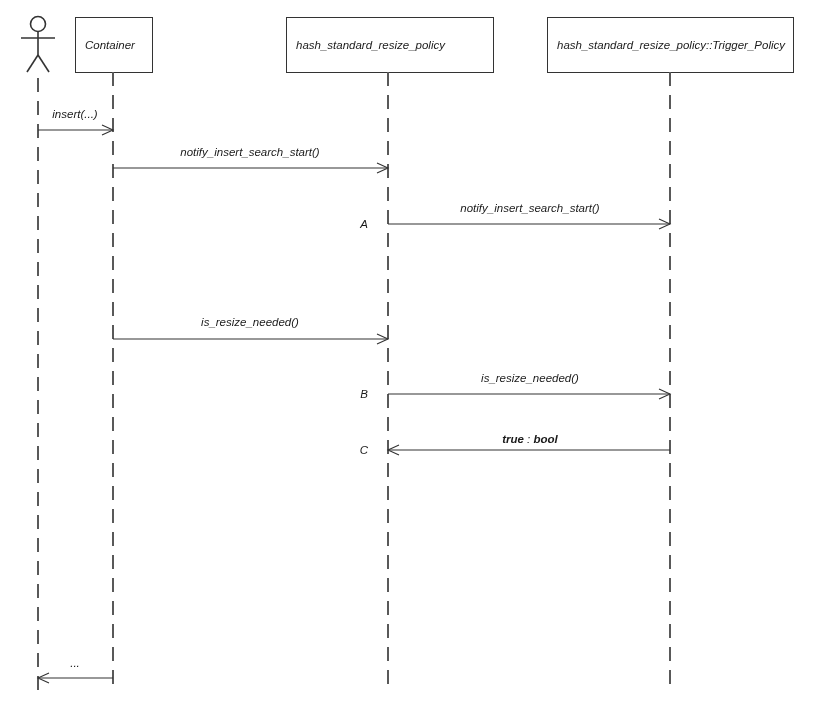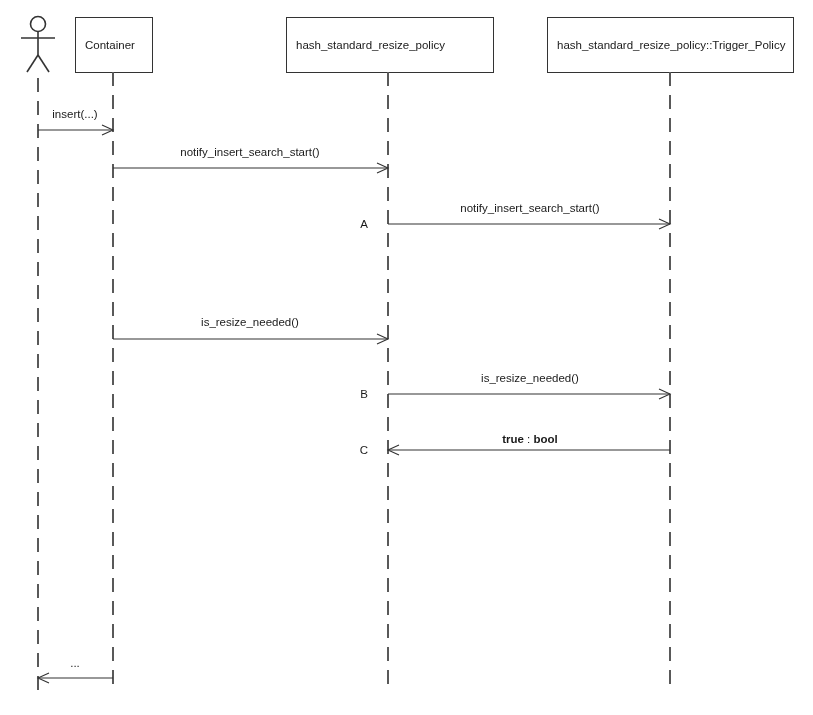--- a/index.html
+++ b/index.html
@@ -12,20 +12,21 @@
     font-family: "Liberation Sans", sans-serif;
     width: 813px;
     height: 715px;
     overflow: hidden;
   }
   #diagram-root {
     position: relative;
     width: 813px;
     height: 715px;
     background: #ffffff;
+    font-style: italic;
   }
   svg#seq-svg {
     position: absolute;
     top: 0;
     left: 0;
     width: 813px;
     height: 715px;
   }
   .lifeline-box {
     fill: #ffffff;

